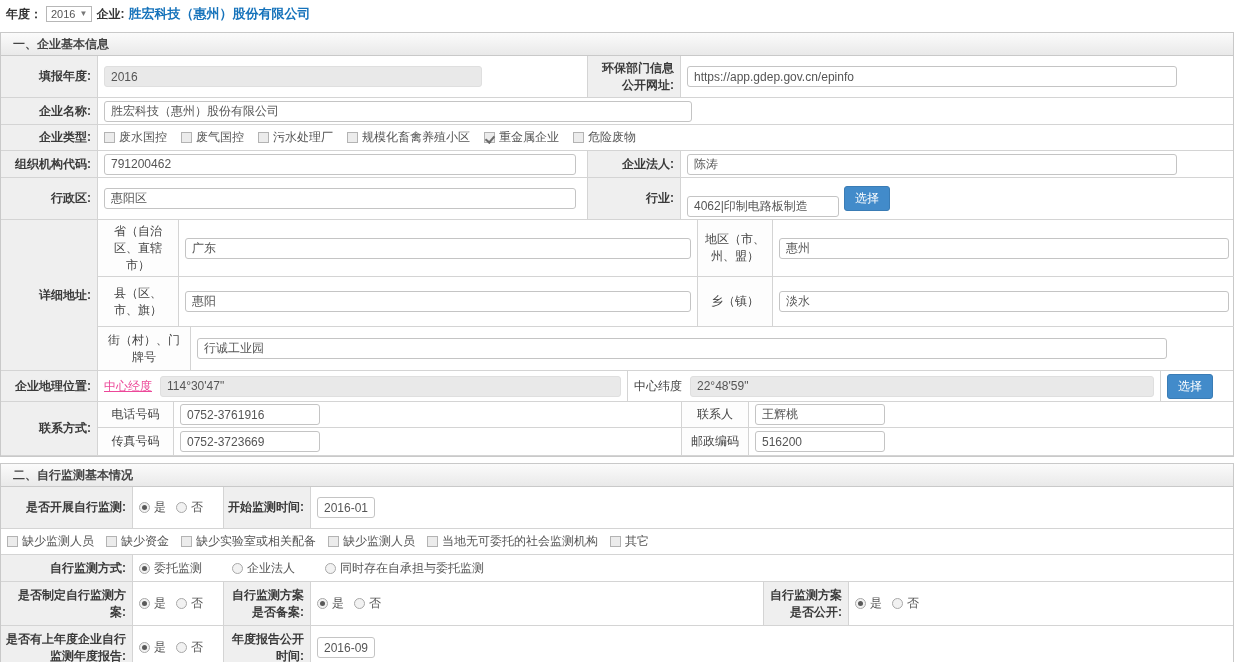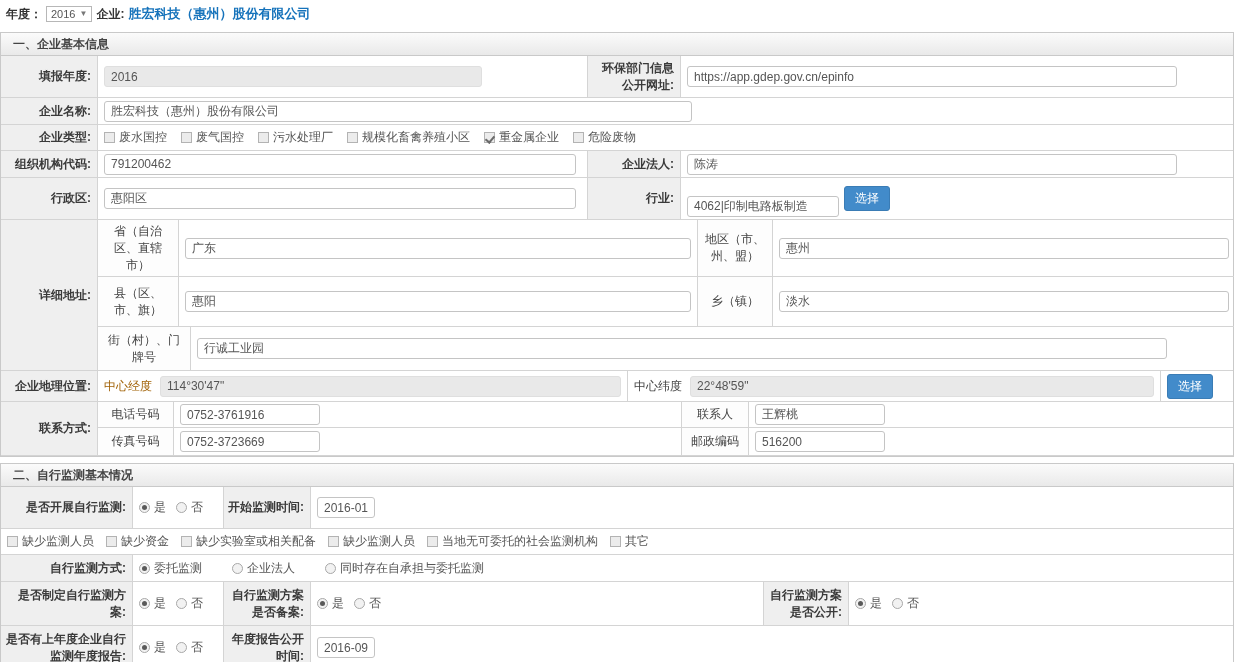--- a/index.html
+++ b/index.html
@@ -194,21 +194,21 @@
         <div class="cell flex1">
           <input class="inp" style="width: 970px;" value="行诚工业园">
         </div>
       </div>
     </div>
   </div>
 
   <div class="row h31">
     <div class="lbl w97">企业地理位置:</div>
     <div class="cell brd-r" style="width:530px; gap:8px;">
-      <span style="color:#a16207; flex:none;">中心经度</span>
+      <span style="color:#ec4899; flex:none;text-decoration:underline;">中心经度</span>
       <input class="inp ro" style="flex: 1 1 0%;" readonly="" value="114°30'47&quot;">
     </div>
     <div class="cell brd-r" style="width:533px; gap:8px;">
       <span style="color:#444; flex:none;">中心纬度</span>
       <input class="inp ro" style="flex: 1 1 0%;" readonly="" value="22°48'59&quot;">
     </div>
     <div class="cell flex1">
       <button class="btn">选择</button>
     </div>
   </div>

